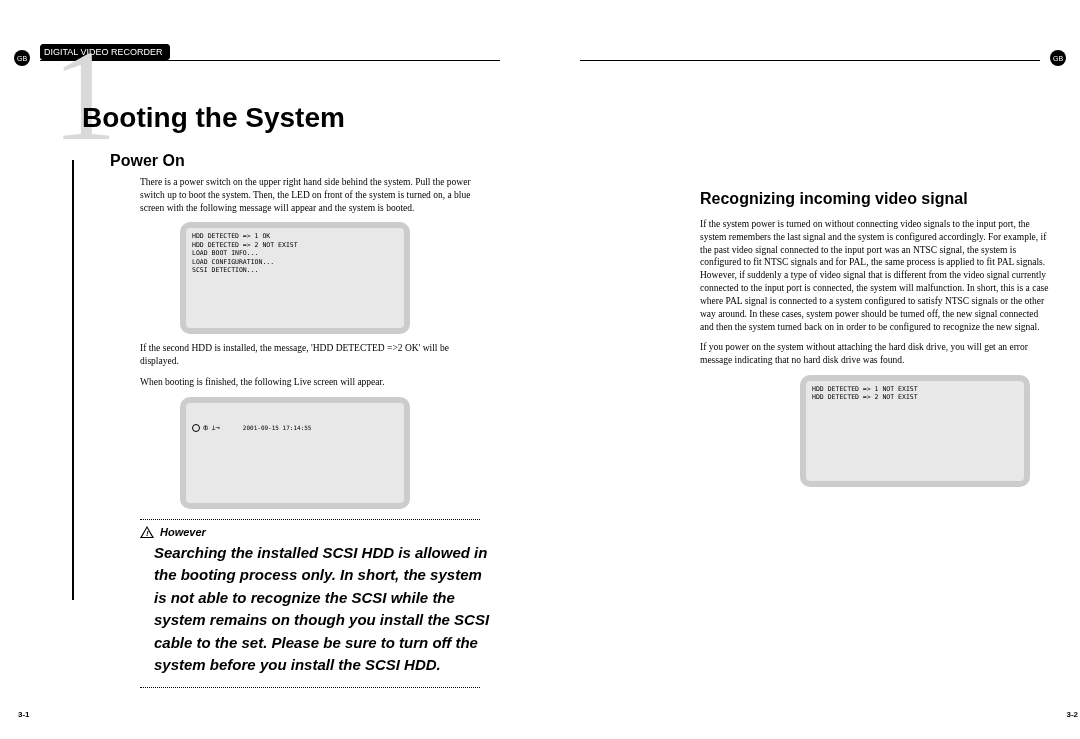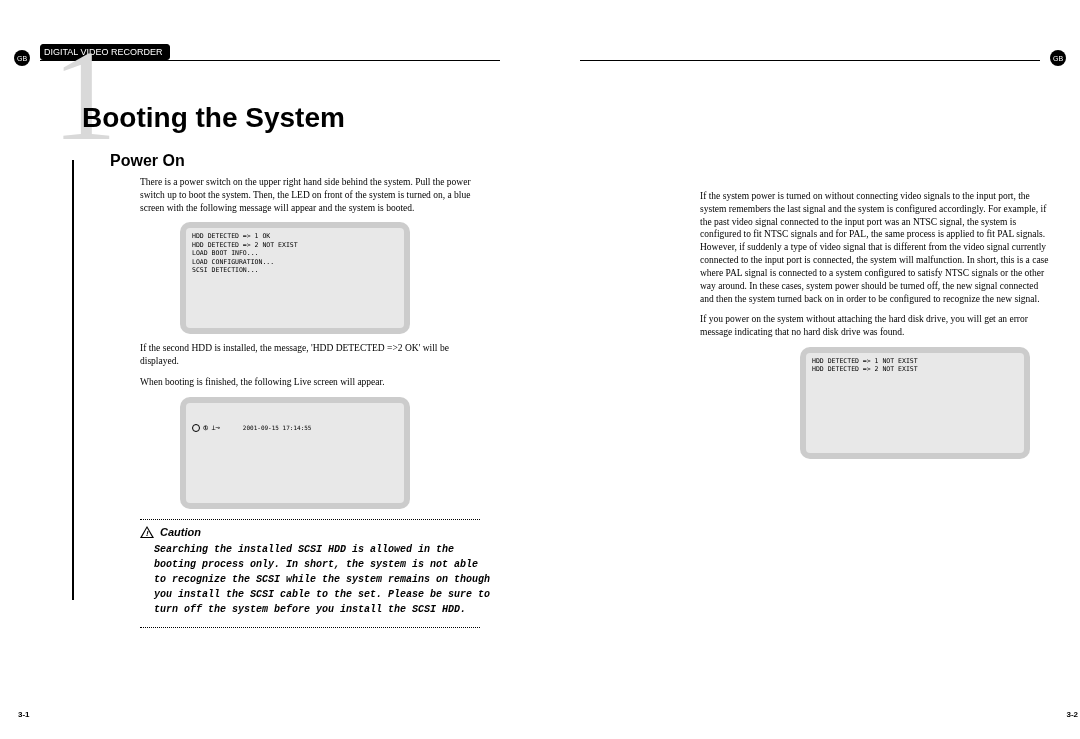--- a/index.html
+++ b/index.html
@@ -172,24 +172,24 @@
   .triangle-mark {
     position: absolute;
     top: 3px;
     left: -1px;
     font-size: 8px;
     font-weight: bold;
     color: #000;
     z-index: 2;
   }
   .caution-text {
-    font-family: Liberation Mono, monospace;
+    font-family: Liberation Sans, sans-serif;
     font-weight: bold;
     font-style: italic;
-    font-size: 10px;
+    font-size: 15px;
     line-height: 1.5;
     margin: 4px 0 0 56px;
     max-width: 340px;
   }
   .page-num {
     position: absolute;
     bottom: 20px;
     font-size: 8px;
     font-family: Liberation Sans, sans-serif;
     font-weight: bold;
@@ -246,34 +246,35 @@
           <span style="margin-left:20px;">2001-09-15 17:14:55</span>
         </div>
       </div>
     </div>
 
     <div class="dots"></div>
     <div class="caution-header">
       <span class="triangle">
           <span class="triangle-mark">!</span>
         </span>
-      <span>Caution</span>
+      <span>However</span>
     </div>
     <p class="caution-text">Searching the installed SCSI HDD is allowed in the booting process only. In short, the system is not able to recognize the SCSI while the system remains on though you install the SCSI cable to the set. Please be sure to turn off the system before you install the SCSI HDD.</p>
     <div class="dots"></div>
   </div>
 
   <div class="page-num pn-left">3-1</div>
 </div>
 
 <div class="page right-page">
   <div class="gb-badge gb-right">GB</div>
   <div class="running-rule" style="left:40px; right:40px;"></div>
 
   <div class="right-content">
+    <div class="section-title-r">Recognizing incoming video signal</div>
     <p class="body-text-r">If the system power is turned on without connecting video signals to the input port, the system remembers the last signal and the system is configured accordingly. For example, if the past video signal connected to the input port was an NTSC signal, the system is configured to fit NTSC signals and for PAL, the same process is applied to fit PAL signals. However, if suddenly a type of video signal that is different from the video signal currently connected to the input port is connected, the system will malfunction. In short, this is a case where PAL signal is connected to a system configured to satisfy NTSC signals or the other way around. In these cases, system power should be turned off, the new signal connected and then the system turned back on in order to be configured to recognize the new signal.</p>
     <p class="body-text-r">If you power on the system without attaching the hard disk drive, you will get an error message indicating that no hard disk drive was found.</p>
 
     <div class="monitor monitor-r">
       <div class="monitor-screen">HDD DETECTED =&gt; 1 NOT EXIST
 HDD DETECTED =&gt; 2 NOT EXIST</div>
     </div>
   </div>
 
   <div class="page-num pn-right">3-2</div>

